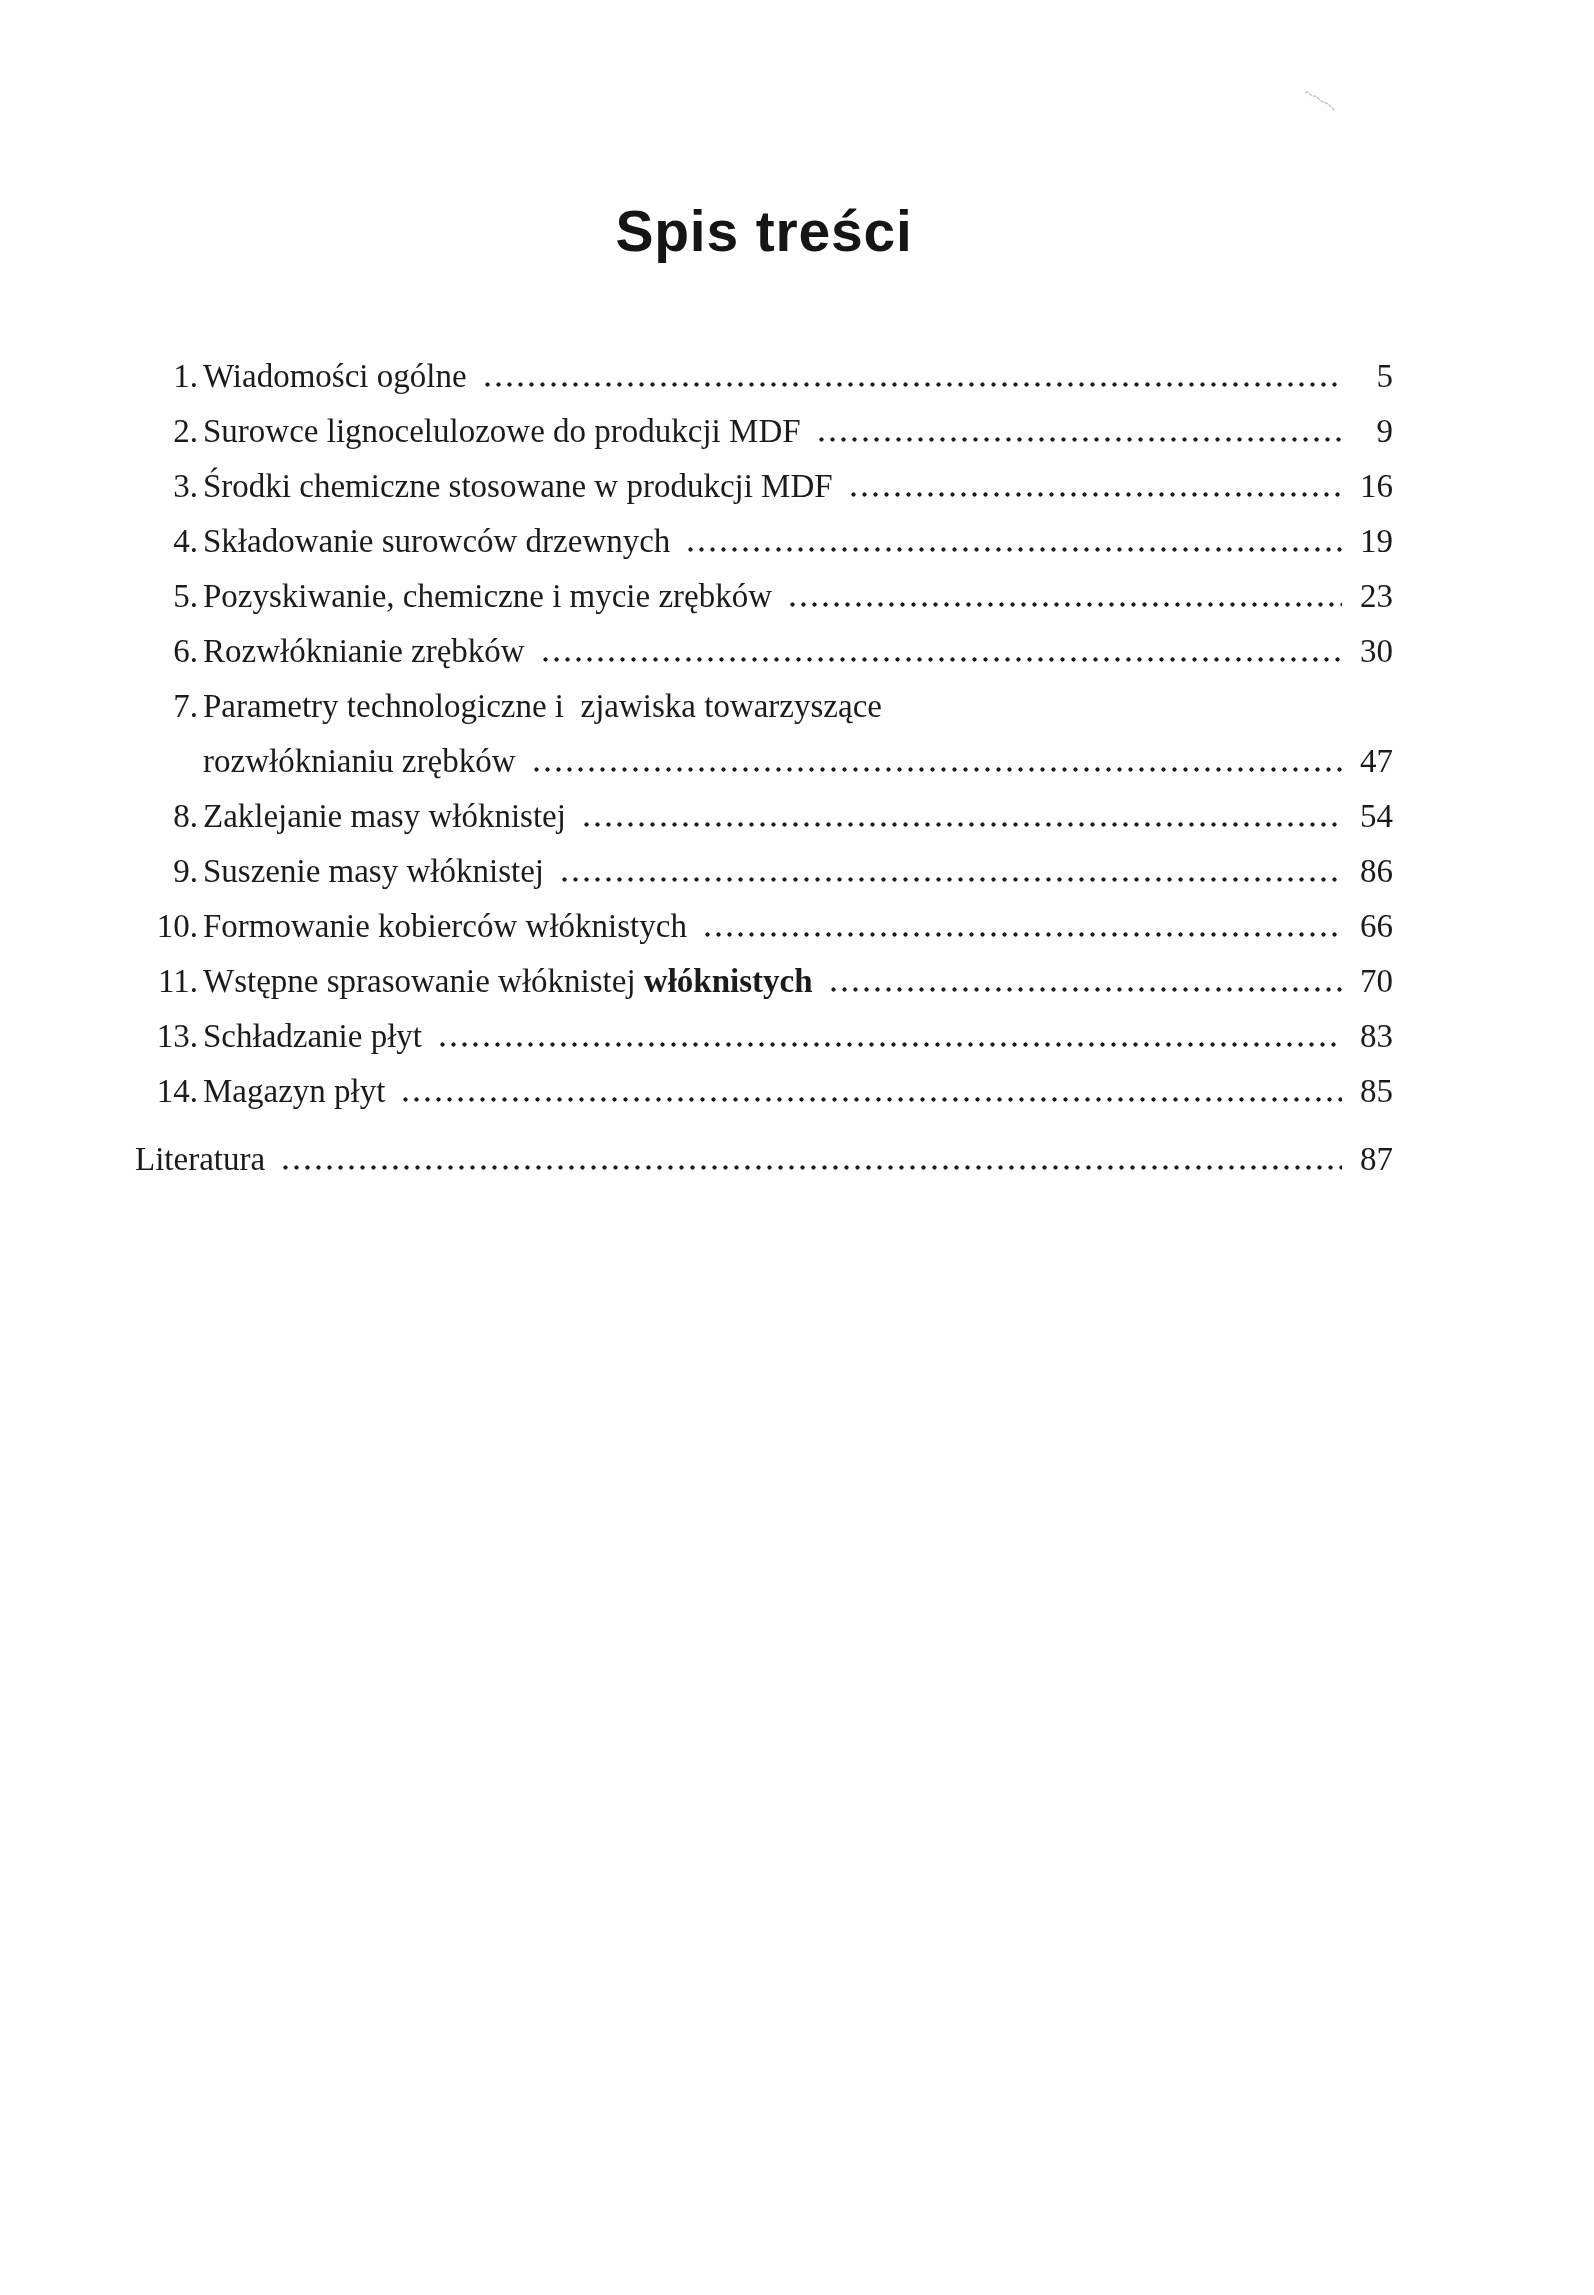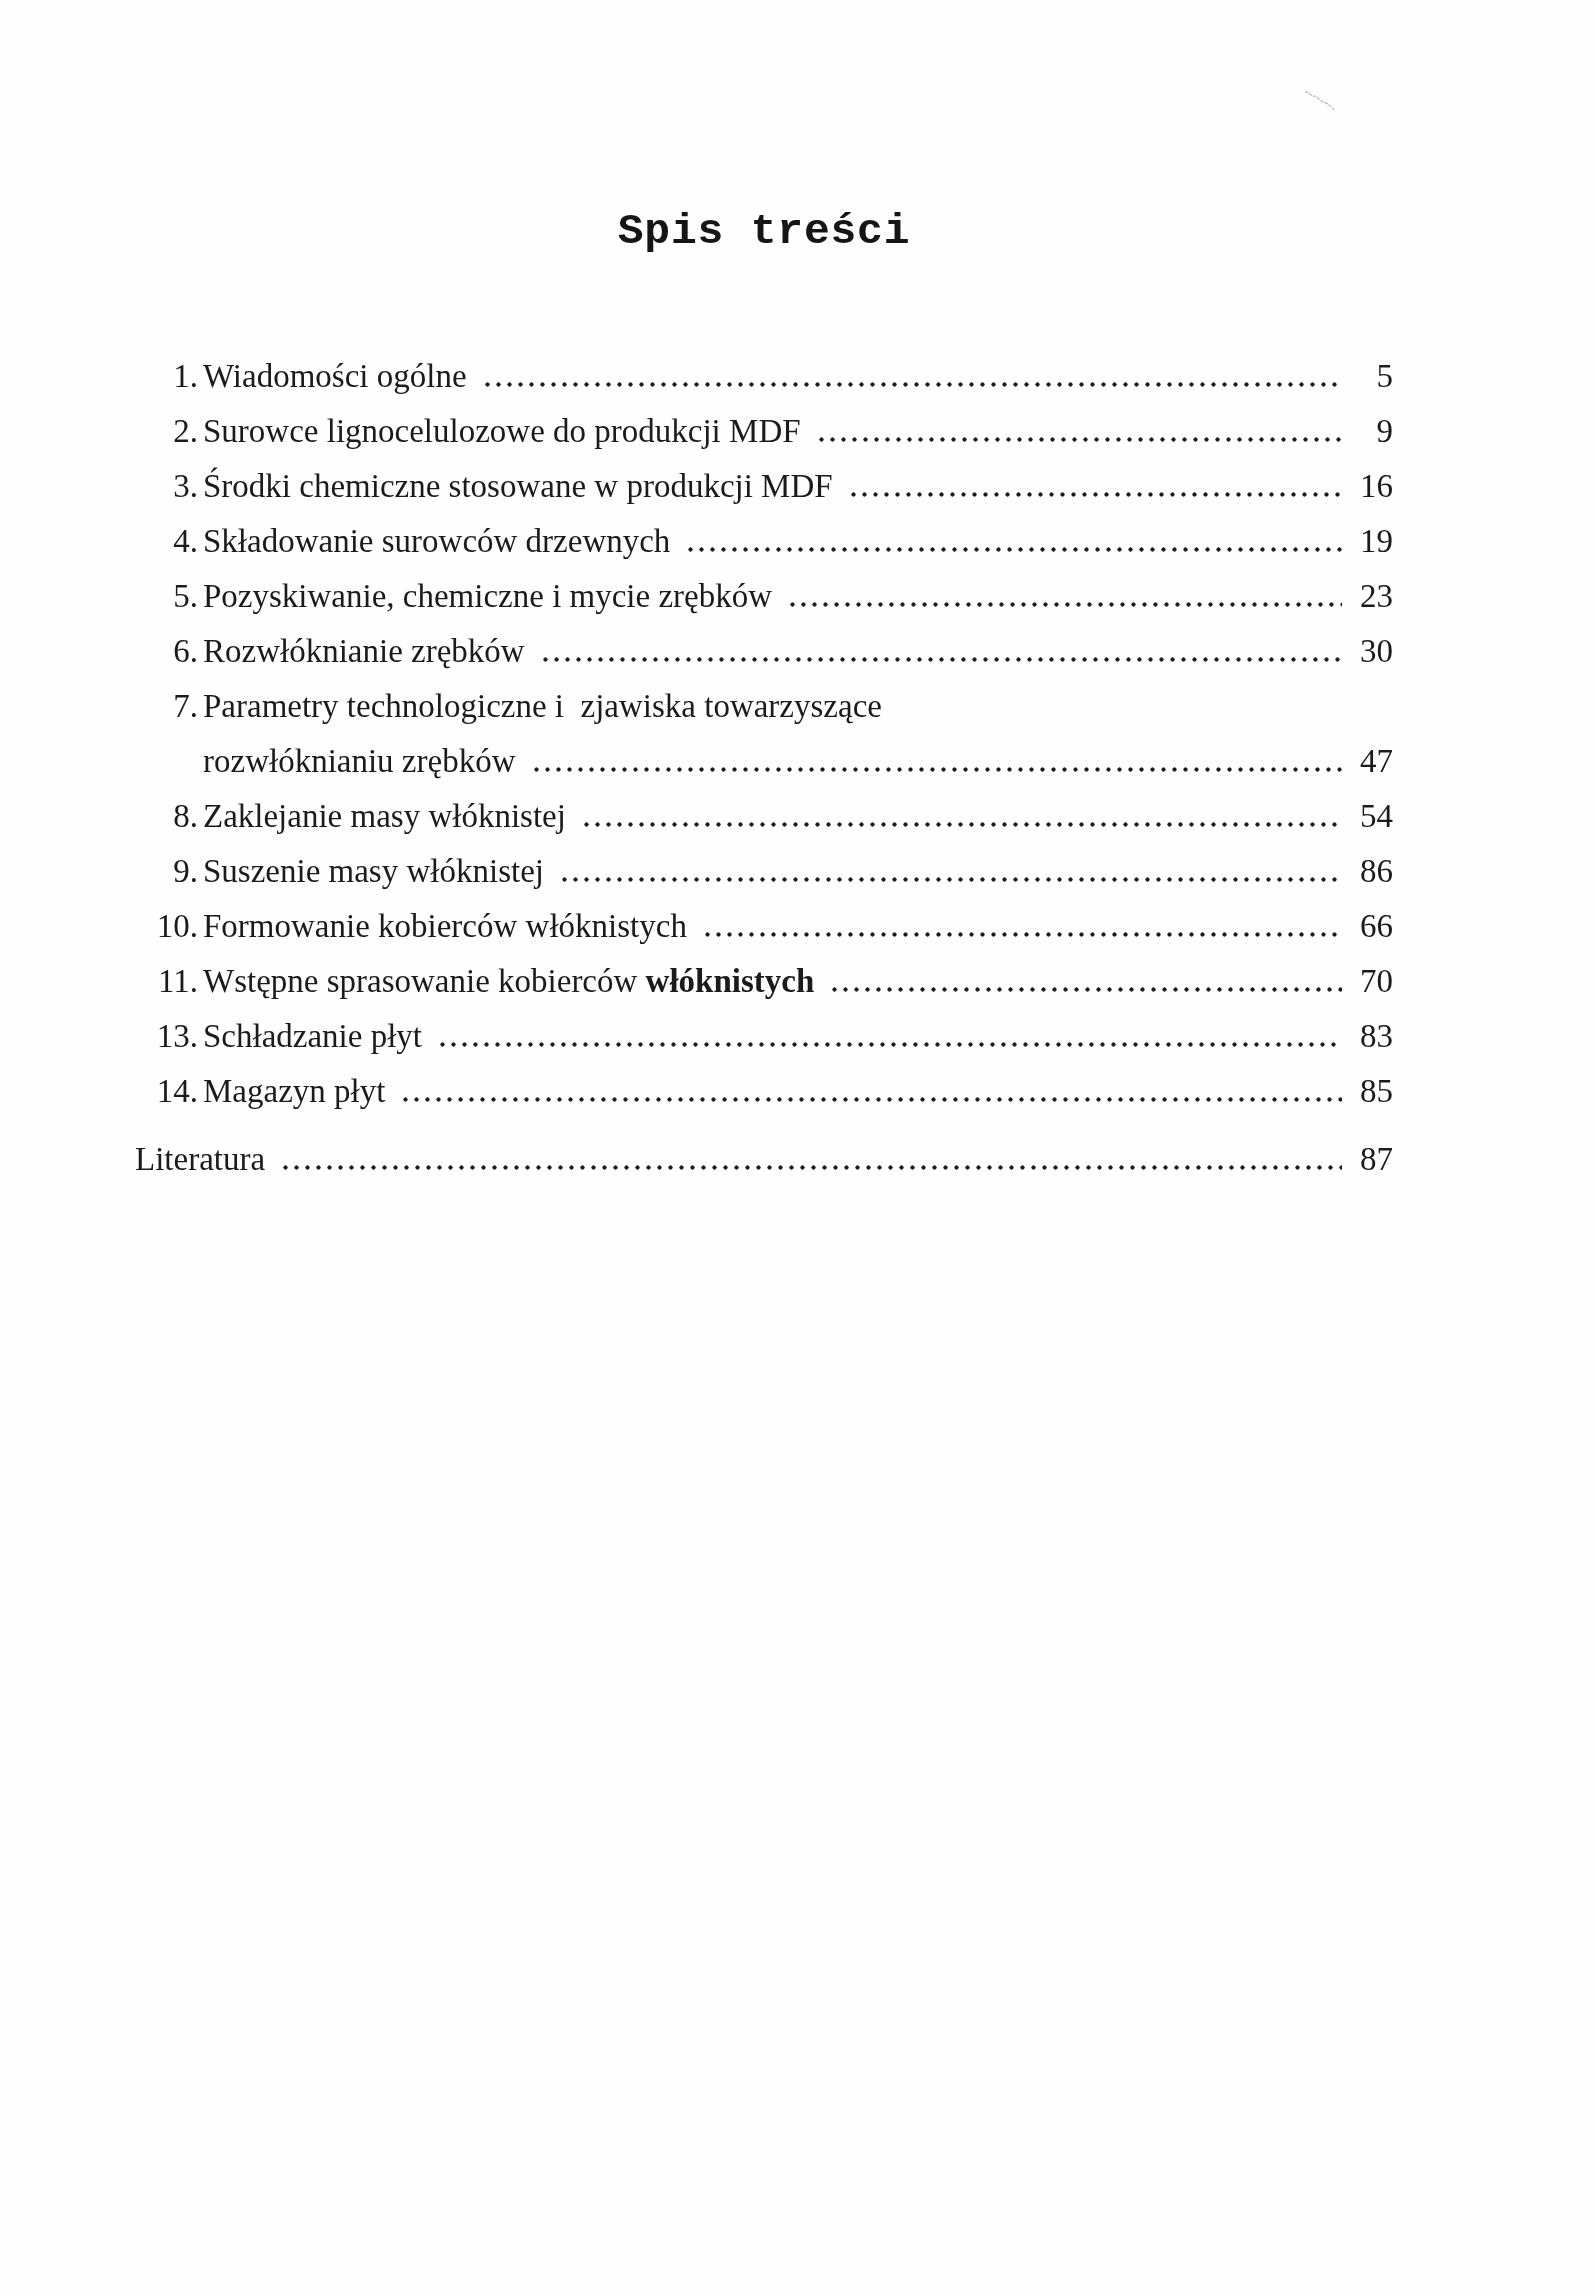--- a/index.html
+++ b/index.html
@@ -15,23 +15,23 @@
     color: #1a1a1a;
     font-family: "Liberation Serif", serif;
     overflow: hidden;
     box-sizing: border-box;
     padding: 0 201px 0 135px;
   }
   .page-title {
     margin: 0;
     margin-top: 203px;
     text-align: center;
-    font-family: Liberation Mono, monospace;
+    font-family: Liberation Sans, sans-serif;
     font-weight: bold;
-    font-size: 43px;
+    font-size: 57px;
     line-height: 57px;
     letter-spacing: 0.8px;
     color: #151515;
   }
   .toc-list {
     margin-top: 89px;
   }
   .toc-row {
     display: flex;
     align-items: baseline;
@@ -154,21 +154,21 @@
         <span class="toc-page">86</span>
       </div>
       <div class="toc-row">
         <span class="toc-num">10.</span>
         <span class="toc-title">Formowanie kobierców włóknistych</span>
         <span class="toc-leader"></span>
         <span class="toc-page">66</span>
       </div>
       <div class="toc-row">
         <span class="toc-num">11.</span>
-        <span class="toc-title">Wstępne sprasowanie kobierców </span>
+        <span class="toc-title">Wstępne sprasowanie włóknistej </span>
         <span class="toc-title-bold">włóknistych</span>
         <span class="toc-leader"></span>
         <span class="toc-page">70</span>
       </div>
       <div class="toc-row">
         <span class="toc-num">13.</span>
         <span class="toc-title">Schładzanie płyt</span>
         <span class="toc-leader"></span>
         <span class="toc-page">83</span>
       </div>

